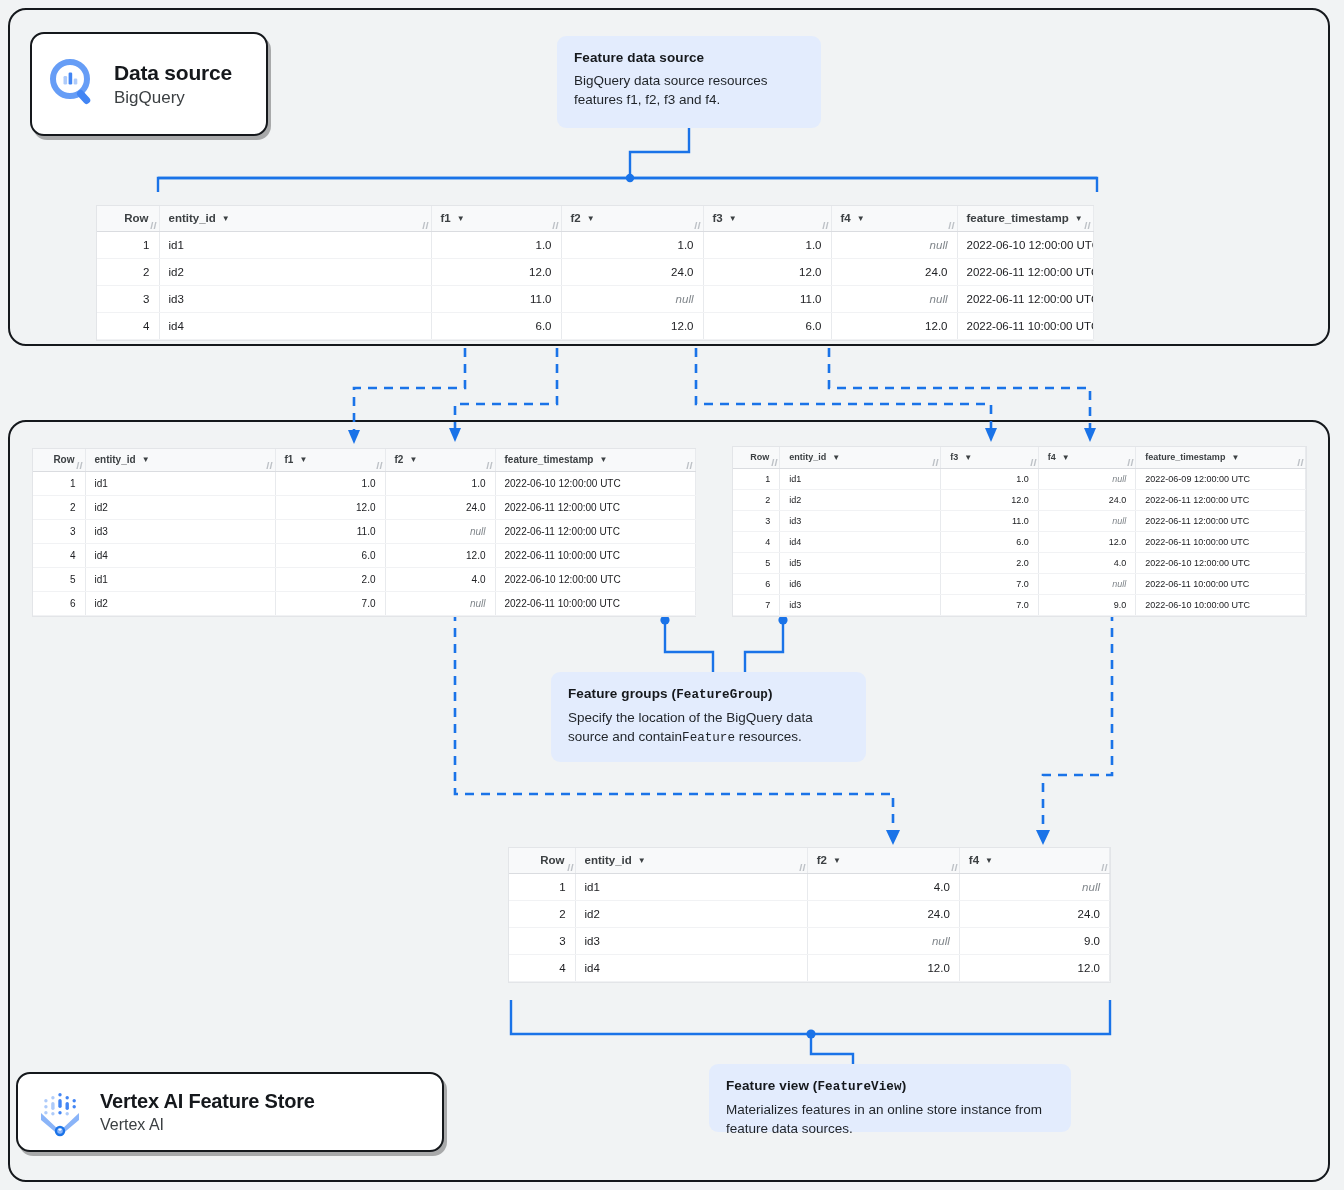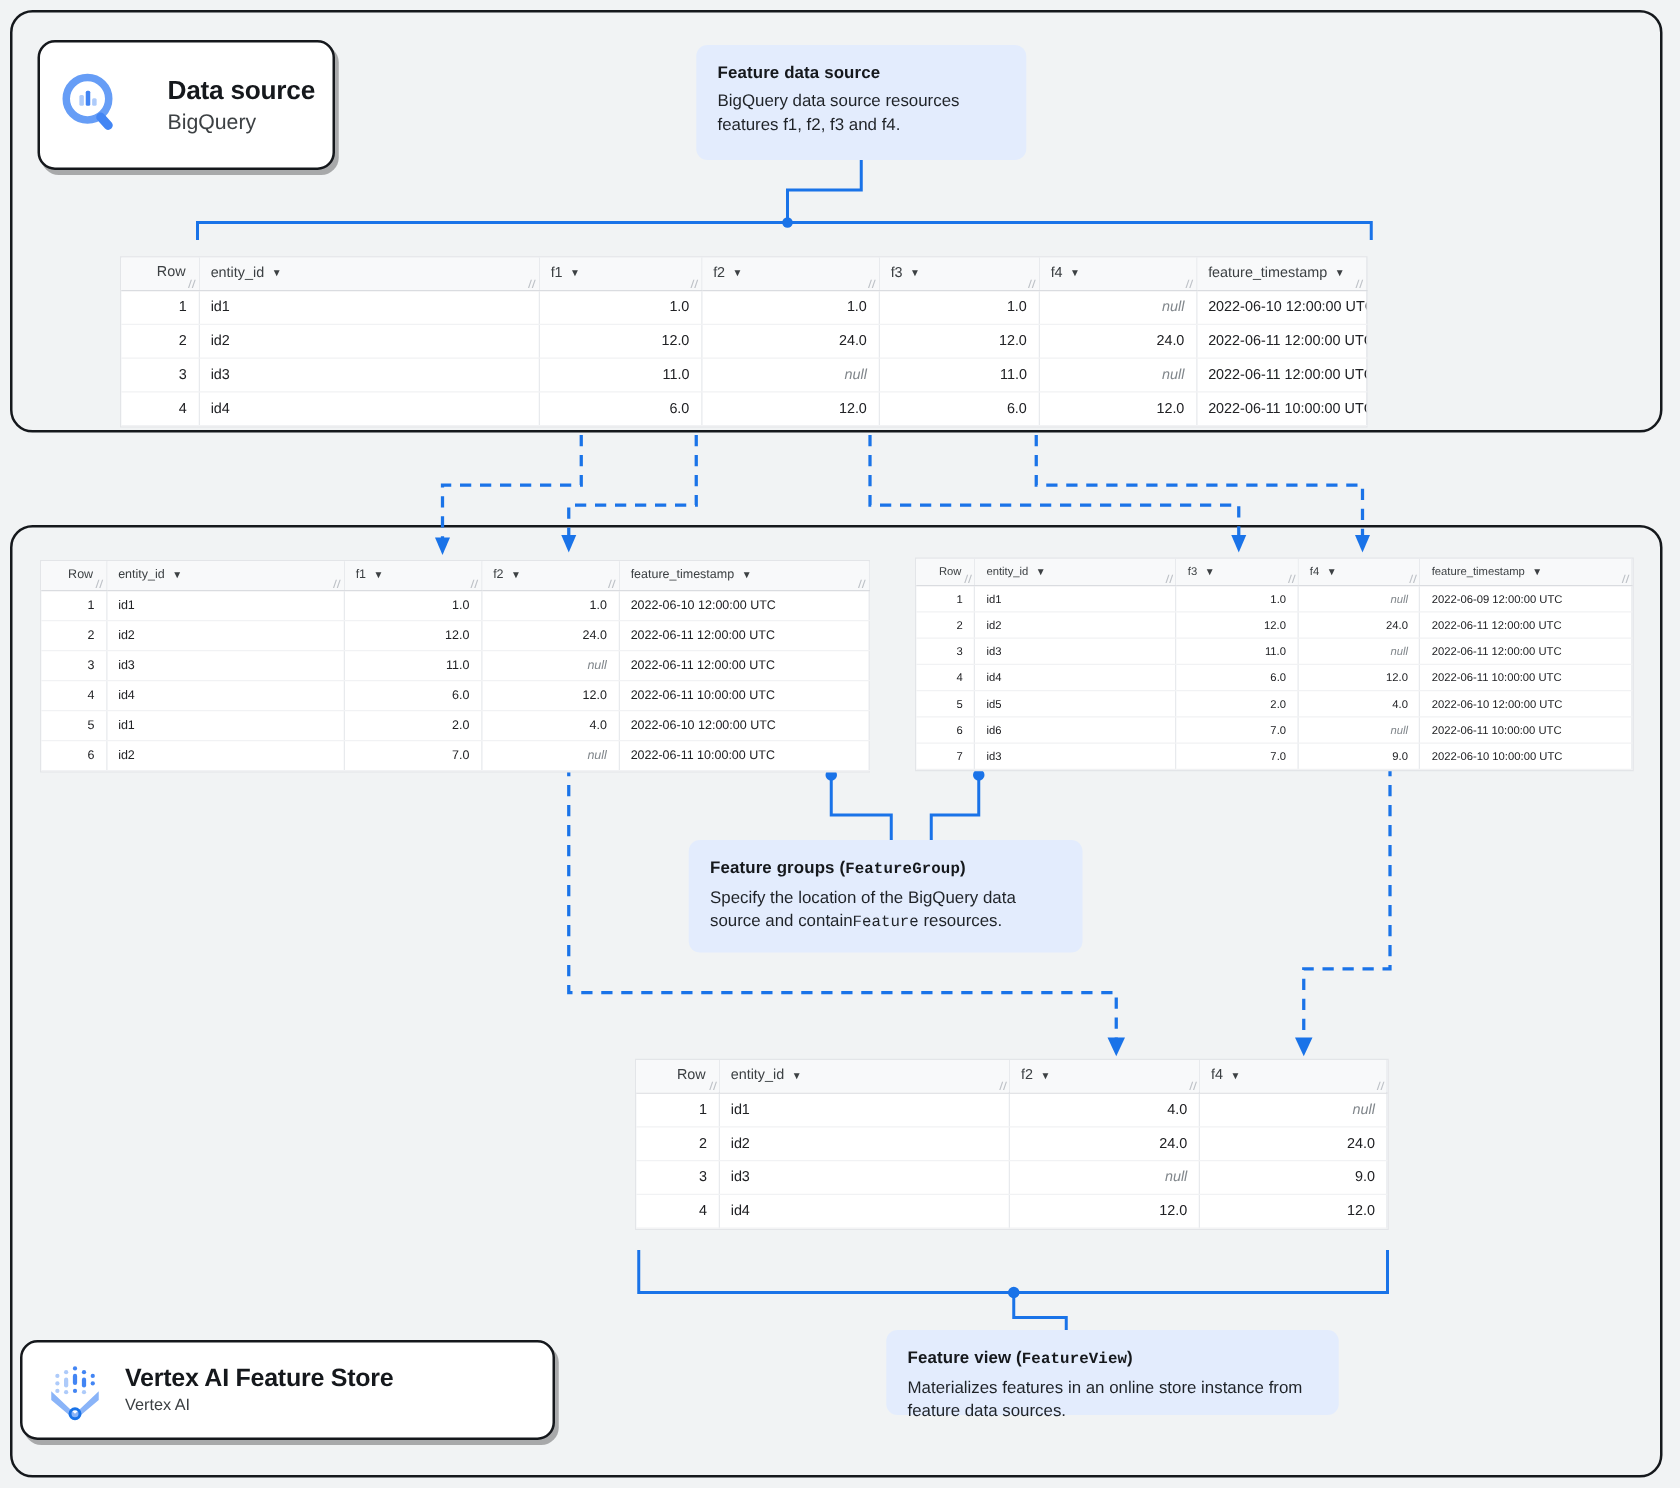--- a/index.html
+++ b/index.html
@@ -28,27 +28,27 @@
   .prodcard{
     position:absolute;
     background:#ffffff;
     border:2.5px solid #15181c;
     border-radius:14px;
     box-sizing:border-box;
     display:flex;align-items:center;
     padding-left:16px;
     box-shadow:3px 4px 0 rgba(0,0,0,0.30);
   }
-  #card-bigquery{left:30px;top:32px;width:238px;height:104px;gap:20px;}
+  #card-bigquery{left:30px;top:32px;width:238px;height:104px;}
   #card-vertex{left:16px;top:1072px;width:428px;height:80px;align-items:center;}
   .prodcard .txt{margin-left:14px;line-height:1.12;}
   .prodcard .t1{font-size:21px;font-weight:700;color:#15181c;letter-spacing:-.2px;}
   .prodcard .t2{font-size:17px;color:#3c4043;margin-top:3px;}
   #card-vertex .t1{font-size:20px;}
-  #card-vertex .t2{font-size:13px;}
+  #card-vertex .t2{font-size:16px;}
   .prodicon{width:52px;height:52px;flex:0 0 52px;}
 
   
   .callout{
     position:absolute;
     background:#e3ecfd;
     border-radius:9px;
     box-sizing:border-box;
     padding:14px 17px 15px 17px;
   }
@@ -70,21 +70,21 @@
     background:#ffffff;
     border-collapse:collapse;
     box-sizing:border-box;
     font-size:11px;
     color:#202124;
     box-shadow:0 0 0 1px #e3e5e8;
   }
   .tbl table{border-collapse:collapse;width:100%;table-layout:fixed;}
   .tbl th{
     background:#f8f9fa;
-    font-weight:400;
+    font-weight:700;
     color:#3c4043;
     text-align:left;
     padding:0 9px;
     border-right:1px solid #e8eaed;
     border-bottom:1px solid #dadce0;
     position:relative;
     white-space:nowrap;
     overflow:hidden;
   }
   .tbl th.num{text-align:right;padding-right:10px;}

